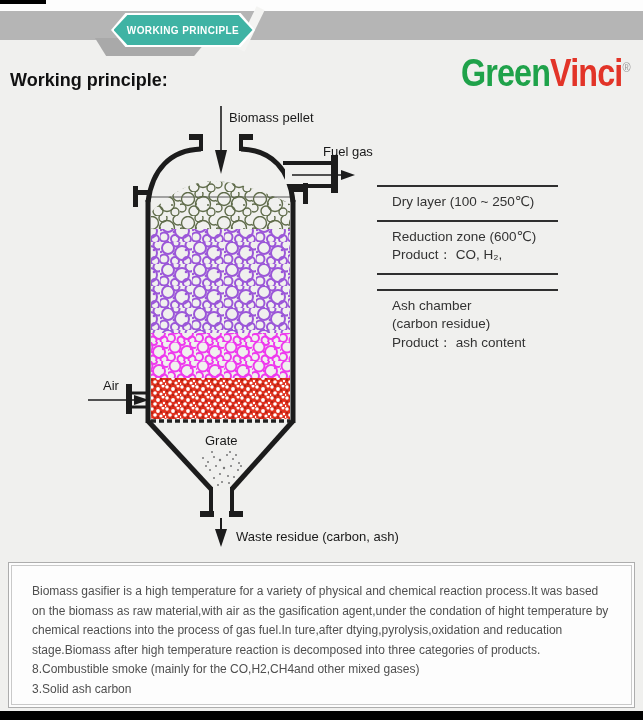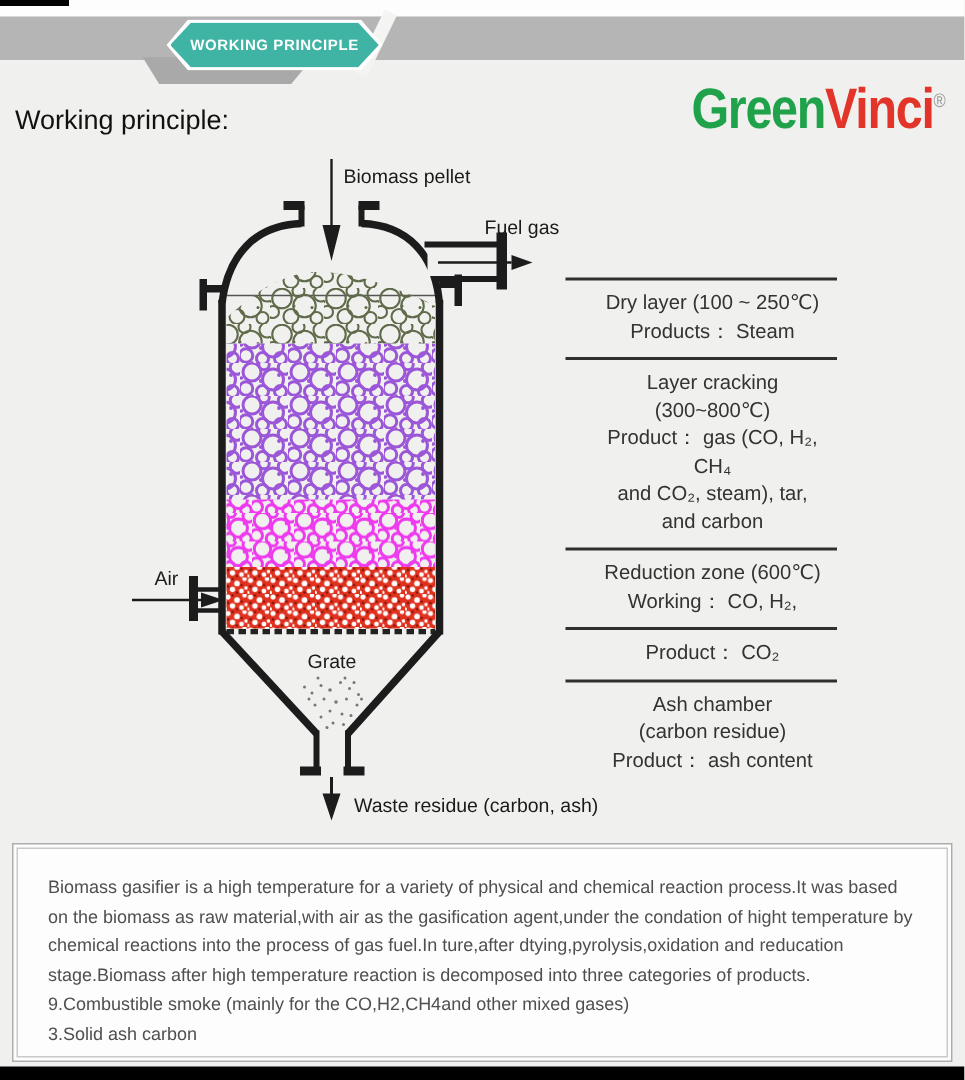--- a/index.html
+++ b/index.html
@@ -23,31 +23,31 @@
     clip-path:polygon(4% 0,96% 0,84% 100%,13% 100%);}
   .banner-notch{top:6px;left:246px;width:9px;height:46px;background:#f4f4f2;transform:rotate(26deg);}
   .badge-outer{top:13px;left:111px;width:144px;height:34px;background:#fff;
     clip-path:polygon(0 50%,10% 0,90% 0,100% 50%,90% 100%,10% 100%);
     display:flex;align-items:center;justify-content:center;}
   .badge-inner{width:139px;height:30px;background:var(--teal);
     clip-path:polygon(0 50%,10% 0,90% 0,100% 50%,90% 100%,10% 100%);
     display:flex;align-items:center;justify-content:center;
     color:#fff;font-size:10px;font-weight:bold;letter-spacing:.4px;}
   
-  .page-title{top:70px;left:10px;font-size:18px;font-weight:normal;color:#111;}
+  .page-title{top:70px;left:10px;font-size:18px;font-weight:bold;color:#111;}
   .brand-logo{top:52px;right:12px;font-size:38px;font-weight:bold;letter-spacing:-1px;
     transform:scaleX(.85);transform-origin:right top;white-space:nowrap;}
   .logo-green{color:var(--logo_green);}
   .logo-red{color:var(--logo_red);}
   .logo-reg{font-size:13px;color:#999;vertical-align:super;font-weight:normal;letter-spacing:0;}
   
   .diagram{left:60px;top:100px;width:360px;height:460px;color:var(--ink);}
   .diagram text{font-family:"Liberation Sans","DejaVu Sans",sans-serif;font-size:13px;fill:#1a1a1a;}
   
-  .panel{top:185px;left:377px;width:181px;text-align:center;}
+  .panel{top:185px;left:377px;width:181px;}
   .panel-section{border-top:2px solid #2f2f2f;padding:6px 0 8px 15px;
     font-size:13.5px;line-height:18.5px;color:#333;}
   
   .footer-box{top:562px;left:8px;width:627px;height:146px;background:#fdfdfd;border:1px solid #adadad;}
   .footer-inner{position:absolute;inset:2px;border:1px solid #c9c9c9;
     padding:16px 18px 0 20px;font-size:12px;line-height:19.5px;color:#4f4f4f;}
   .black-bottom{top:711px;left:0;width:643px;height:9px;background:#000;}
 </style>
 </head>
 <body>
@@ -226,43 +226,35 @@
   <text x="229" y="122">Biomass pellet</text>
   <text x="323" y="156">Fuel gas</text>
   <text x="103" y="390">Air</text>
   <text x="205" y="445">Grate</text>
   <text x="236" y="541">Waste residue (carbon, ash)</text>
 </svg>
 
 <div class="abs panel">
   <div class="panel-section">
     <div>Dry layer (100 ~ 250℃)</div>
-    <div>Products： Steam</div>
-  </div>
-  <div class="panel-section">
-    <div>Layer cracking (300~800℃)</div>
-    <div>Product： gas (CO, H₂, CH₄</div>
-    <div>and CO₂, steam), tar,</div>
-    <div>and carbon</div>
   </div>
   <div class="panel-section">
     <div>Reduction zone (600℃)</div>
-    <div>Working： CO, H₂,</div>
-  </div>
-  <div class="panel-section">
-    <div>Product： CO₂</div>
+    <div>Product： CO, H₂,</div>
+  </div>
+  <div class="panel-section">
   </div>
   <div class="panel-section">
     <div>Ash chamber</div>
     <div>(carbon residue)</div>
     <div>Product： ash content</div>
   </div>
 </div>
 
 <div class="abs footer-box">
   <div class="footer-inner">
     <div>Biomass gasifier is a high temperature for a variety of physical and chemical reaction process.It was based on the biomass as raw material,with air as the gasification agent,under the condation of hight temperature by chemical reactions into the process of gas fuel.In ture,after dtying,pyrolysis,oxidation and reducation stage.Biomass after high temperature reaction is decomposed into three categories of products.</div>
-    <div>9.Combustible smoke (mainly for the CO,H2,CH4and other mixed gases)</div>
+    <div>8.Combustible smoke (mainly for the CO,H2,CH4and other mixed gases)</div>
     <div>3.Solid ash carbon</div>
   </div>
 </div>
 
 <div class="abs black-bottom"></div>
 
 </body></html>

